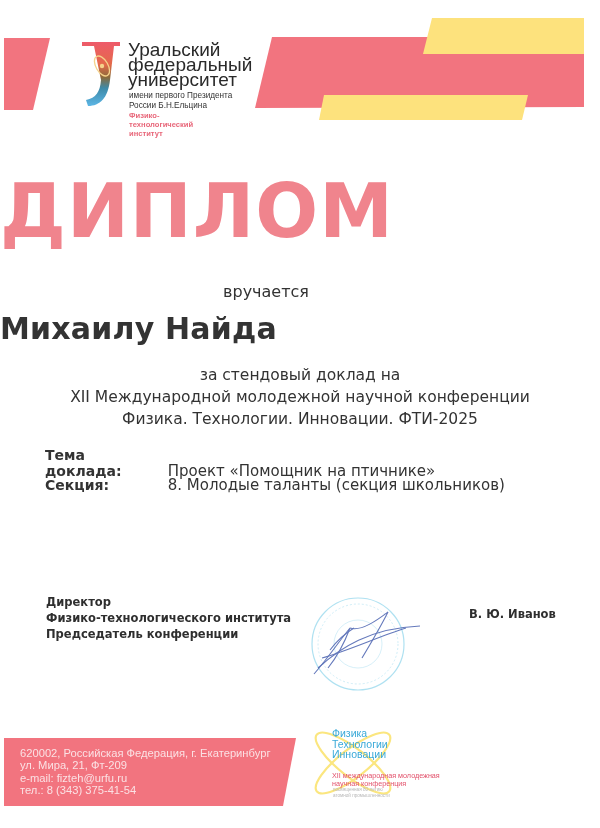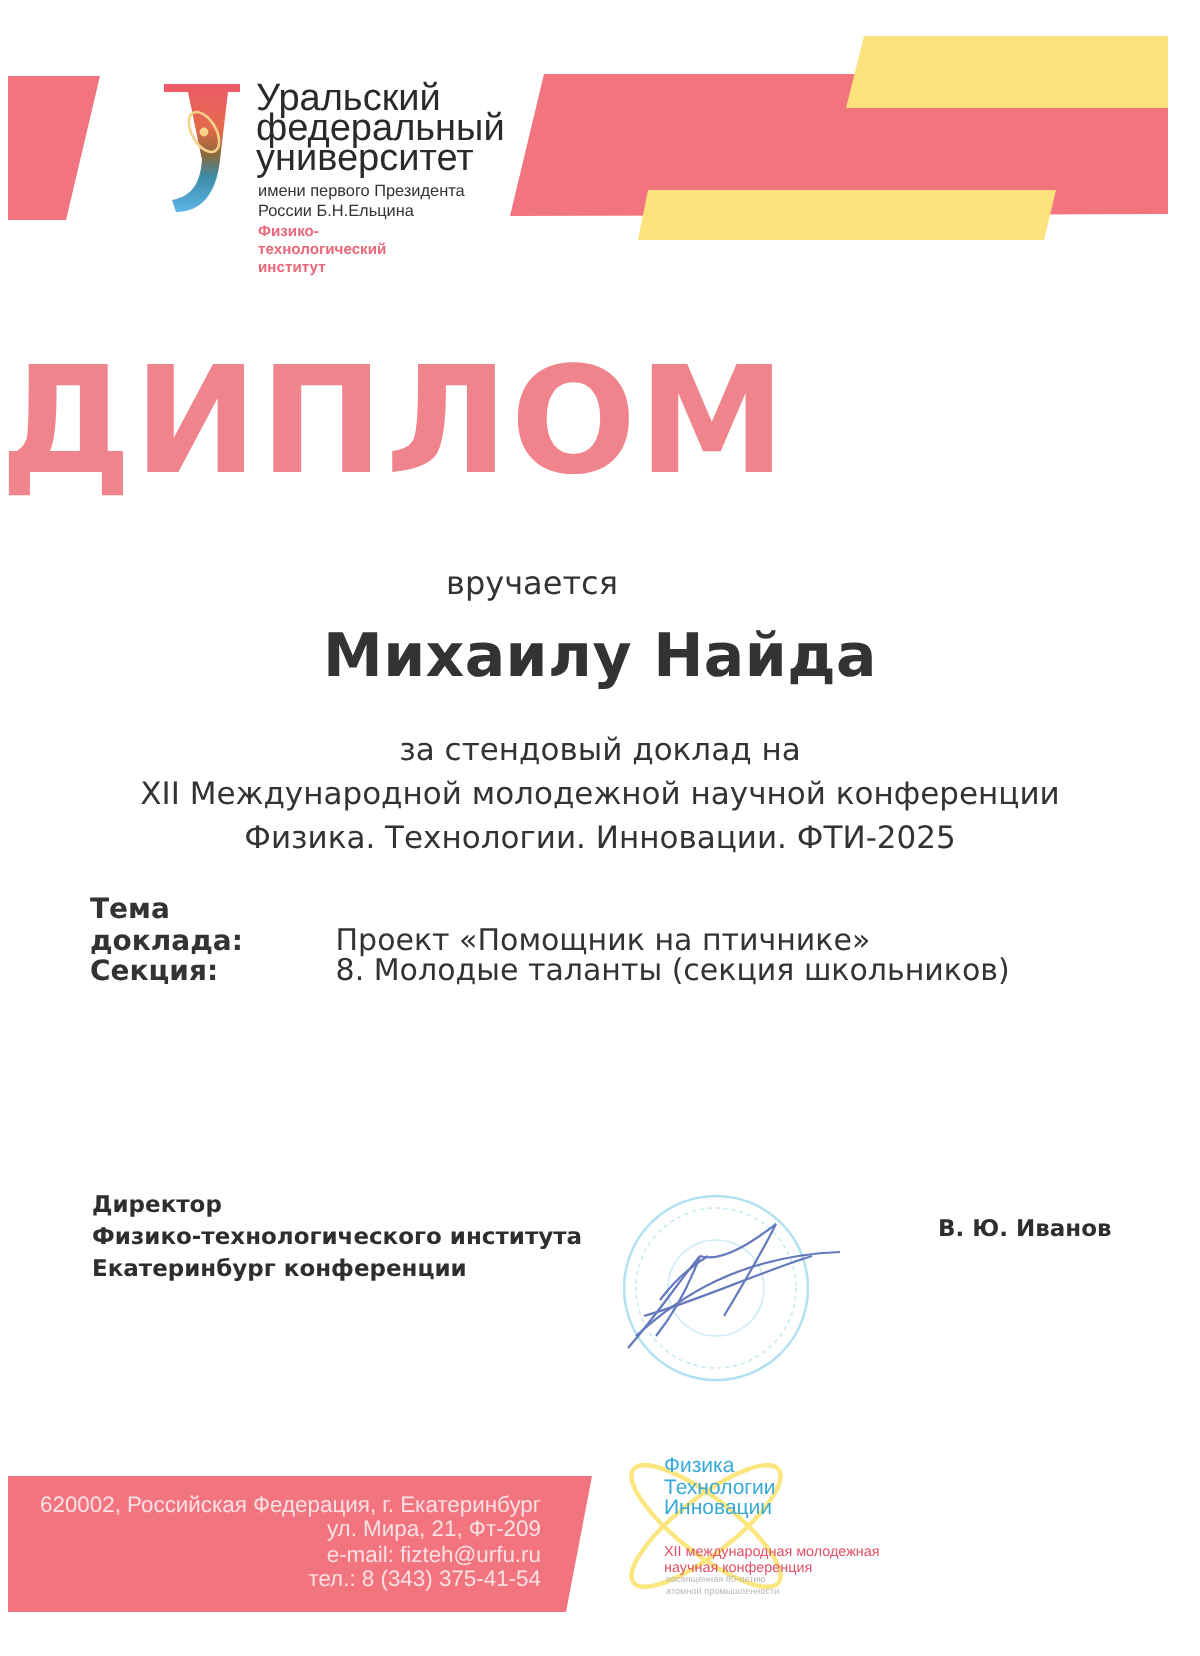--- a/index.html
+++ b/index.html
@@ -17,40 +17,40 @@
   .inst-name { left: 129px; top: 112px; font-family: "Liberation Sans", sans-serif;
                font-size: 7.6px; line-height: 8.8px; color: #e8677a; font-weight: bold; }
 
   
   .title { left: 0; width: 600px; top: 166px; 
            font-family: "DejaVu Sans", sans-serif; font-weight: bold;
            font-size: 74px; letter-spacing: 1px; color: #f0848d; line-height: 90px; }
 
   .awarded { left: 0; width: 532px; top: 282px; text-align: center; font-size: 16px;
              font-family: "DejaVu Sans", sans-serif; color: #333; }
-  .recipient { left: 0; width: 600px; top: 311px; text-align: center; font-size: 30px;
+  .recipient { left: 0; width: 600px; top: 311px; font-size: 30px;
                font-weight: bold; font-family: "DejaVu Sans", sans-serif; color: #333;
                letter-spacing: 0.2px; }
   .reason { left: 0; width: 600px; top: 364px; text-align: center; font-size: 15.5px;
             line-height: 22px; font-family: "DejaVu Sans", sans-serif; color: #333; }
 
   .detail-row { left: 45px; font-size: 15px; font-family: "DejaVu Sans", sans-serif; color: #333; }
   .detail-label { display: inline-block; width: 118px; font-weight: bold; font-size: 14px; }
   .detail-value { display: inline-block; }
   .row1 { top: 447px; }
   .row2 { top: 476px; }
 
   .signer { left: 46px; top: 594px; font-size: 11.5px; line-height: 16px;
             font-weight: bold; font-family: "DejaVu Sans", sans-serif; color: #2e2e2e; }
   .signer-name { left: 469px; top: 607px; font-size: 11.5px; font-weight: bold;
                  font-family: "DejaVu Sans", sans-serif; color: #2e2e2e; }
   .stamp { left: 310px; top: 588px; width: 130px; height: 110px; }
 
   .footer-address { left: 20px; top: 747px; font-family: "Liberation Sans", sans-serif;
-                    font-size: 11.2px; line-height: 12.3px; color: #fbe1e4; text-align: right; }
+                    font-size: 11.2px; line-height: 12.3px; color: #fbe1e4; }
   .conf-logo { left: 305px; top: 715px; width: 170px; height: 100px; }
   .conf-title { left: 332px; top: 728px; font-family: "Liberation Sans", sans-serif;
                 font-size: 10.5px; line-height: 10.5px; color: #39a9d8; }
   .conf-sub { left: 332px; top: 761px; font-family: "Liberation Sans", sans-serif;
               font-size: 7.2px; line-height: 8.3px; color: #e2506a; margin-top: 11px; }
   .conf-note { left: 333px; top: 787px; font-family: "Liberation Sans", sans-serif;
                font-size: 4.6px; line-height: 6px; color: #b8b8b8; }
 </style>
 </head>
 <body>
@@ -114,21 +114,21 @@
   <span class="detail-value">Проект «Помощник на птичнике»</span>
 </div>
 <div class="abs detail-row row2">
   <span class="detail-label">Секция:</span>
   <span class="detail-value">8. Молодые таланты (секция школьников)</span>
 </div>
 
 <div class="abs signer">
   <div>Директор</div>
   <div>Физико-технологического института</div>
-  <div>Екатеринбург конференции</div>
+  <div>Председатель конференции</div>
 </div>
 
 <svg class="abs stamp" viewBox="0 0 130 110" xmlns="http://www.w3.org/2000/svg">
   <circle cx="48" cy="56" r="46" fill="none" stroke="#9bd9ee" stroke-width="1.2" opacity="0.8"></circle>
   <circle cx="48" cy="56" r="40" fill="none" stroke="#b5e3f2" stroke-width="0.8" stroke-dasharray="2 2" opacity="0.8"></circle>
   <circle cx="48" cy="56" r="24" fill="none" stroke="#b5e3f2" stroke-width="0.8" opacity="0.7"></circle>
   <g fill="none" stroke="#4a62b0" stroke-width="1.1" opacity="0.85">
     <path d="M4,86 C18,70 30,52 40,40 C34,56 26,70 18,80"></path>
     <path d="M8,80 C30,60 60,40 110,38"></path>
     <path d="M40,40 C52,44 70,30 78,24 C70,40 58,60 52,70"></path>

